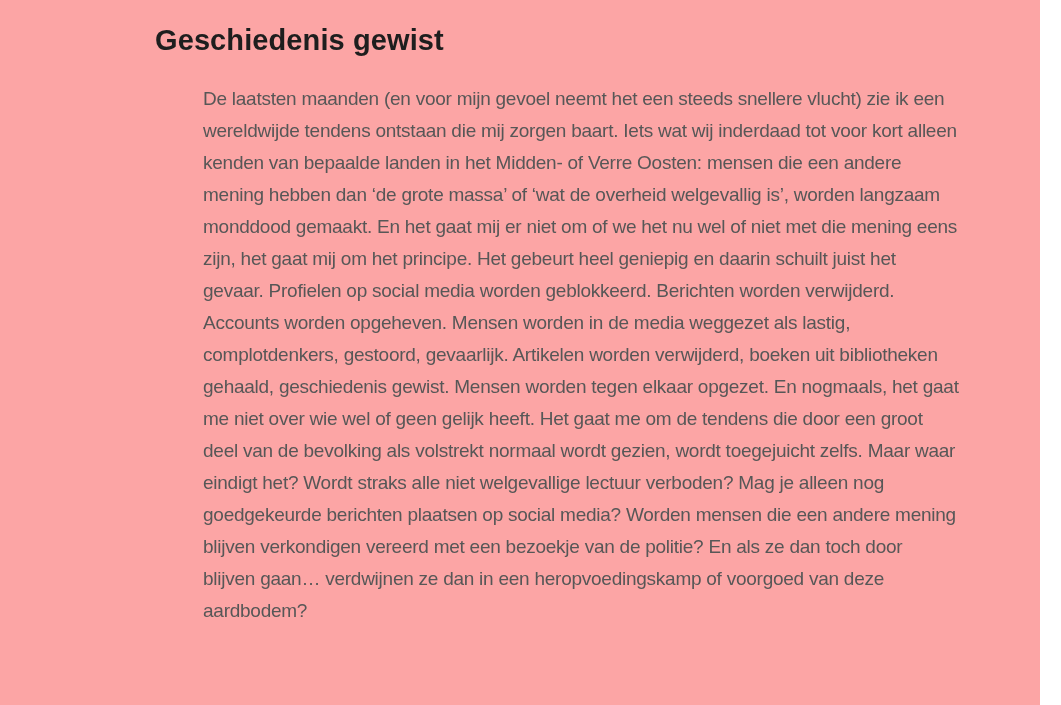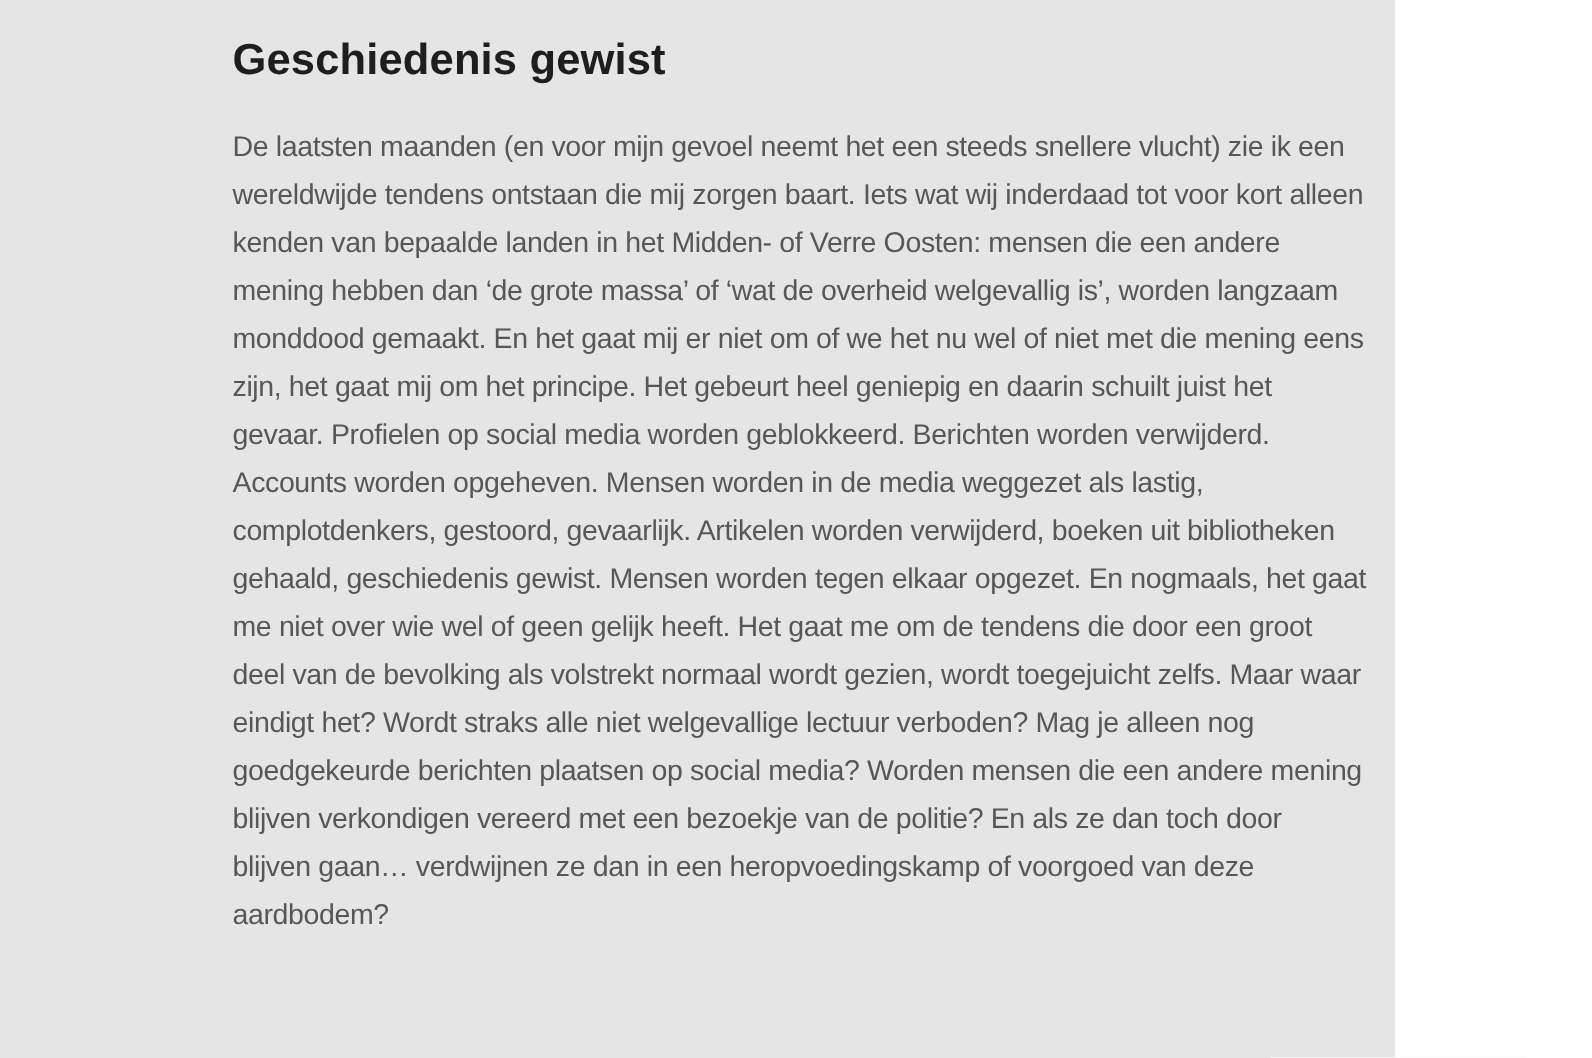--- a/index.html
+++ b/index.html
@@ -6,23 +6,23 @@
 
   html, body {
     width: 1061px;
     height: 705px;
     background: #ffffff;
     overflow: hidden;
     font-family: "Liberation Sans", "DejaVu Sans", sans-serif;
   }
 
   .page {
-    width: 930px;
+    width: 1040px;
     height: 705px;
-    background: #e5e5e5;
+    background: #fca5a5;
   }
 
   .article {
     padding: 22px 0 0 155px;
     width: 915px;
   }
 
   .article-title {
     font-size: 29px;
     font-weight: 700;
@@ -33,20 +33,21 @@
   }
 
   .article-paragraph {
     width: 756px;
     font-size: 19px;
     line-height: 32px;
     font-weight: 400;
     letter-spacing: -0.25px;
     color: #575757;
     text-align: left;
+    margin-left: 48px;
   }
 </style>
 </head>
 <body>
 
 <main class="page">
   <article class="article">
     <h1 class="article-title">Geschiedenis gewist</h1>
     <p class="article-paragraph">De laatsten maanden (en voor mijn gevoel neemt het een steeds snellere vlucht) zie ik een wereldwijde tendens ontstaan die mij zorgen baart. Iets wat wij inderdaad tot voor kort alleen kenden van bepaalde landen in het Midden- of Verre Oosten: mensen die een andere mening hebben dan ‘de grote massa’ of ‘wat de overheid welgevallig is’, worden langzaam monddood gemaakt. En het gaat mij er niet om of we het nu wel of niet met die mening eens zijn, het gaat mij om het principe. Het gebeurt heel geniepig en daarin schuilt juist het gevaar. Profielen op social media worden geblokkeerd. Berichten worden verwijderd. Accounts worden opgeheven. Mensen worden in de media weggezet als lastig, complotdenkers, gestoord, gevaarlijk. Artikelen worden verwijderd, boeken uit bibliotheken gehaald, geschiedenis gewist. Mensen worden tegen elkaar opgezet. En nogmaals, het gaat me niet over wie wel of geen gelijk heeft. Het gaat me om de tendens die door een groot deel van de bevolking als volstrekt normaal wordt gezien, wordt toegejuicht zelfs. Maar waar eindigt het? Wordt straks alle niet welgevallige lectuur verboden? Mag je alleen nog goedgekeurde berichten plaatsen op social media? Worden mensen die een andere mening blijven verkondigen vereerd met een bezoekje van de politie? En als ze dan toch door blijven gaan… verdwijnen ze dan in een heropvoedingskamp of voorgoed van deze aardbodem?</p>
   </article>

